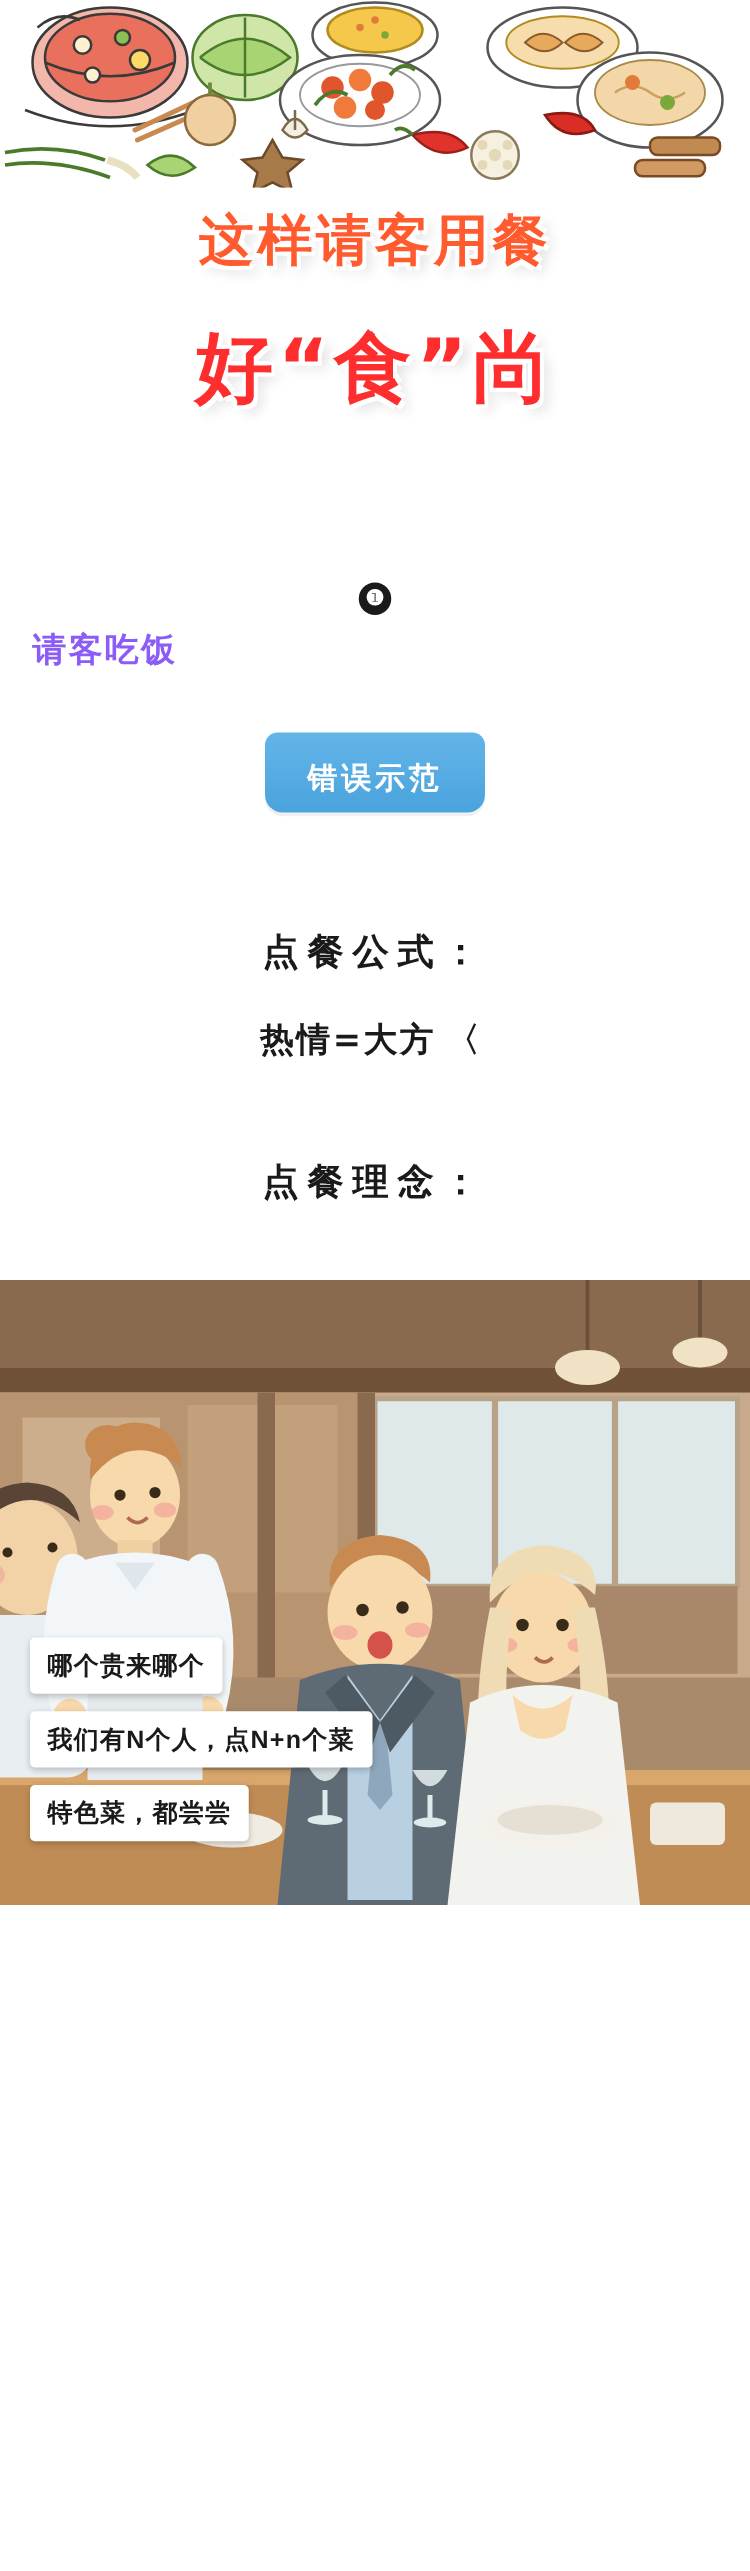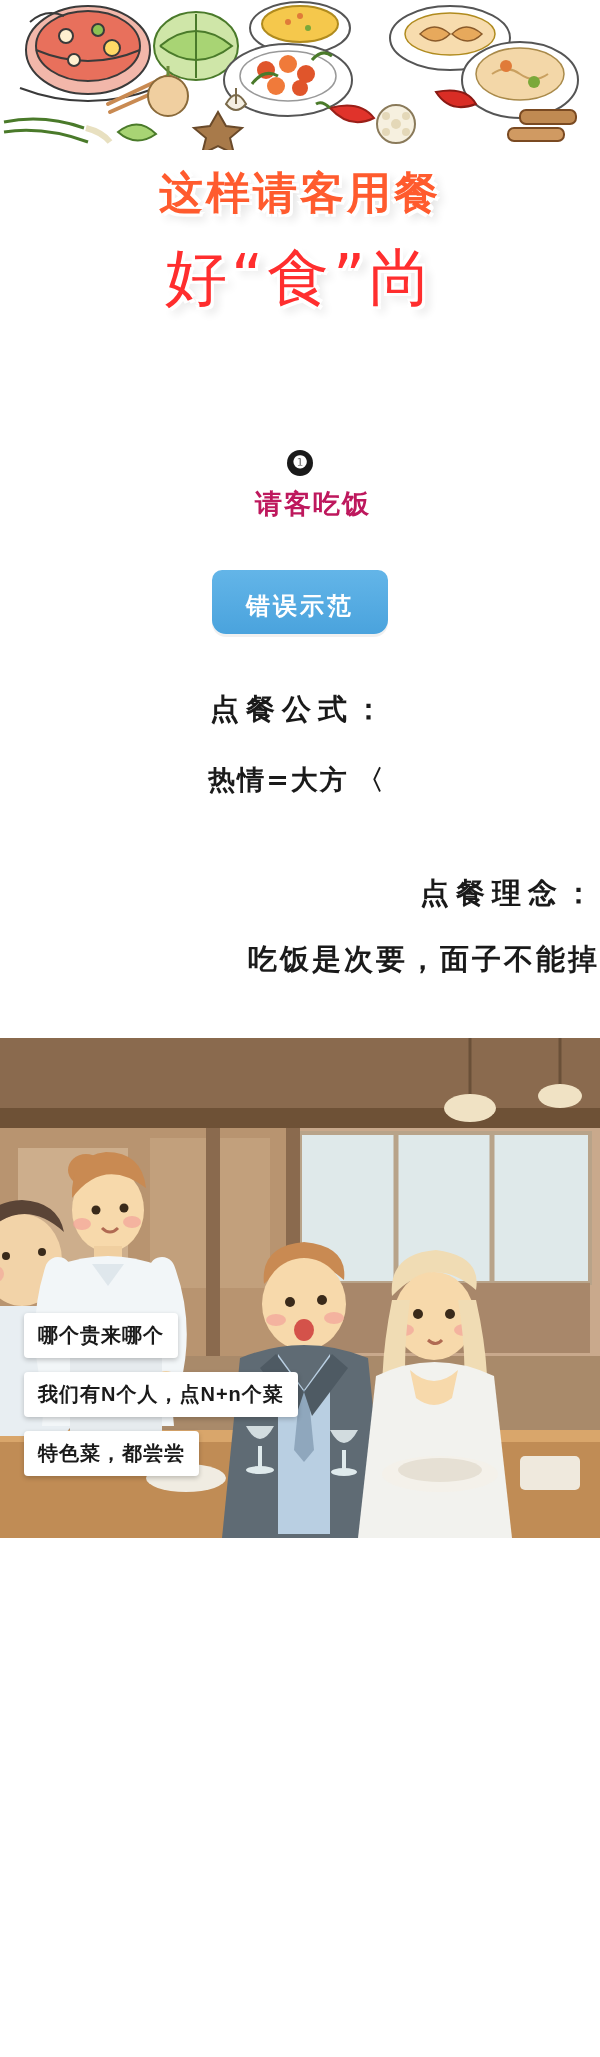--- a/index.html
+++ b/index.html
@@ -37,25 +37,25 @@
     text-shadow:
       3px 3px 0 #ffffff,
       -3px 3px 0 #ffffff,
       3px -3px 0 #ffffff,
       -3px -3px 0 #ffffff,
       6px 6px 10px rgba(0,0,0,0.14);
   }
   .title-line2 {
     font-family: "DejaVu Sans", sans-serif;
     font-size: 62px;
-    font-weight: normal;
+    font-weight: bold;
     color: #ff2e2e;
     letter-spacing: 4px;
     line-height: 1.2;
-    margin-top: 22px;
+    margin-top: 38px;
     text-shadow:
       3px 3px 0 #ffffff,
       -3px 3px 0 #ffffff,
       3px -3px 0 #ffffff,
       -3px -3px 0 #ffffff,
       6px 6px 10px rgba(0,0,0,0.14);
   }
 
   
   .section-number-wrap {
@@ -68,45 +68,44 @@
     height: 26px;
     border-radius: 50%;
     background: #1a1a1a;
     color: #ffffff;
     font-size: 17px;
     line-height: 26px;
     font-weight: bold;
     text-align: center;
   }
   .section-title {
-    text-align: center;
     font-size: 27px;
     font-weight: bold;
-    color: #be185d;
+    color: #8b5cf6;
     letter-spacing: 2px;
     margin-top: 10px;
     margin-left: 26px;
   }
 
   
   .badge-wrap { text-align: center; margin-top: 48px; }
   .badge {
     display: inline-block;
     background: linear-gradient(180deg, #63b5e8 0%, #4aa3dd 100%);
     color: #ffffff;
     font-size: 24px;
     font-weight: bold;
     letter-spacing: 3px;
     padding: 20px 34px 12px;
     border-radius: 10px 10px 14px 14px;
     box-shadow: 0 3px 0 rgba(0,0,0,0.06);
   }
 
   
-  .formula-block { margin-top: 56px; }
+  .formula-block { margin-top: 92px; }
   .formula-heading {
     text-align: center;
     font-size: 29px;
     font-weight: bold;
     color: #1a1a1a;
     letter-spacing: 7px;
     font-family: "DejaVu Sans", sans-serif;
   }
   .formula-row {
     display: flex;
@@ -130,21 +129,21 @@
   .formula-right { display: flex; flex-direction: column; gap: 16px; }
   .formula-right div {
     font-size: 27px;
     font-weight: bold;
     color: #1a1a1a;
     letter-spacing: 2px;
     font-family: "DejaVu Sans", sans-serif;
   }
 
   
-  .concept-block { margin-top: 76px; text-align: right; }
+  .concept-block { margin-top: 76px; text-align: center; }
   .concept-heading {
     font-size: 29px;
     font-weight: bold;
     color: #1a1a1a;
     letter-spacing: 7px;
     font-family: "DejaVu Sans", sans-serif;
   }
   .concept-text {
     margin-top: 26px;
     font-size: 29px;
@@ -161,21 +160,21 @@
     height: 500px;
     margin-top: 58px;
     overflow: hidden;
     background: #b99e86;
   }
   .photo-scene svg { position: absolute; top: 0; left: 0; }
 
   .bubbles {
     position: absolute;
     left: 24px;
-    bottom: 62px;
+    bottom: 51px;
     display: flex;
     flex-direction: column;
     gap: 14px;
     align-items: flex-start;
   }
   .bubble {
     background: #ffffff;
     color: #1a1a1a;
     font-size: 20px;
     font-weight: bold;
@@ -317,21 +316,20 @@
 <div class="formula-block">
   <div class="formula-heading">点餐公式：</div>
   <div class="formula-row">
     <div class="formula-left">热情=大方</div>
     <div class="brace">〈</div>
   </div>
 </div>
 
 <div class="concept-block">
   <div class="concept-heading">点餐理念：</div>
-  <div class="concept-text">吃饭是次要，面子不能掉</div>
 </div>
 
 <div class="photo-scene">
   <svg width="600" height="500" viewBox="0 0 600 500" xmlns="http://www.w3.org/2000/svg">
 
     <rect x="0" y="0" width="600" height="500" fill="#c9a98c"></rect>
     <rect x="0" y="0" width="600" height="70" fill="#8a6a4e"></rect>
     <rect x="0" y="70" width="600" height="20" fill="#6e5136"></rect>
 
     <rect x="300" y="95" width="290" height="150" fill="#dfe9ea"></rect>

